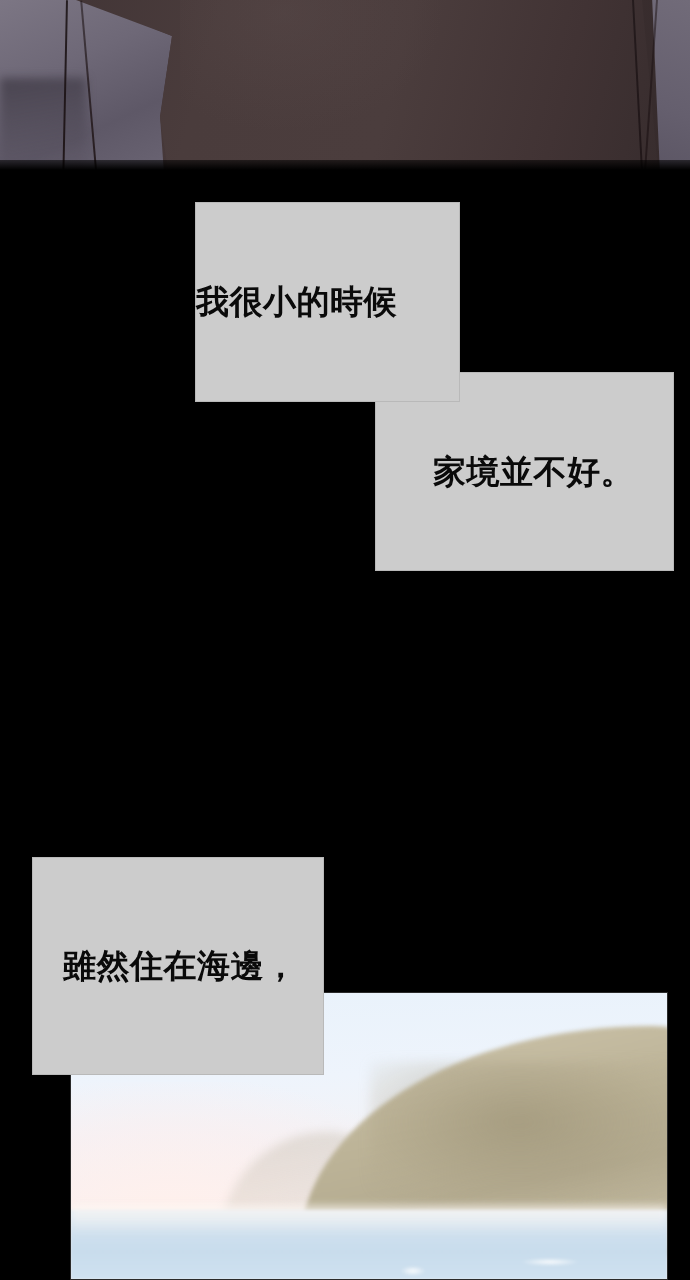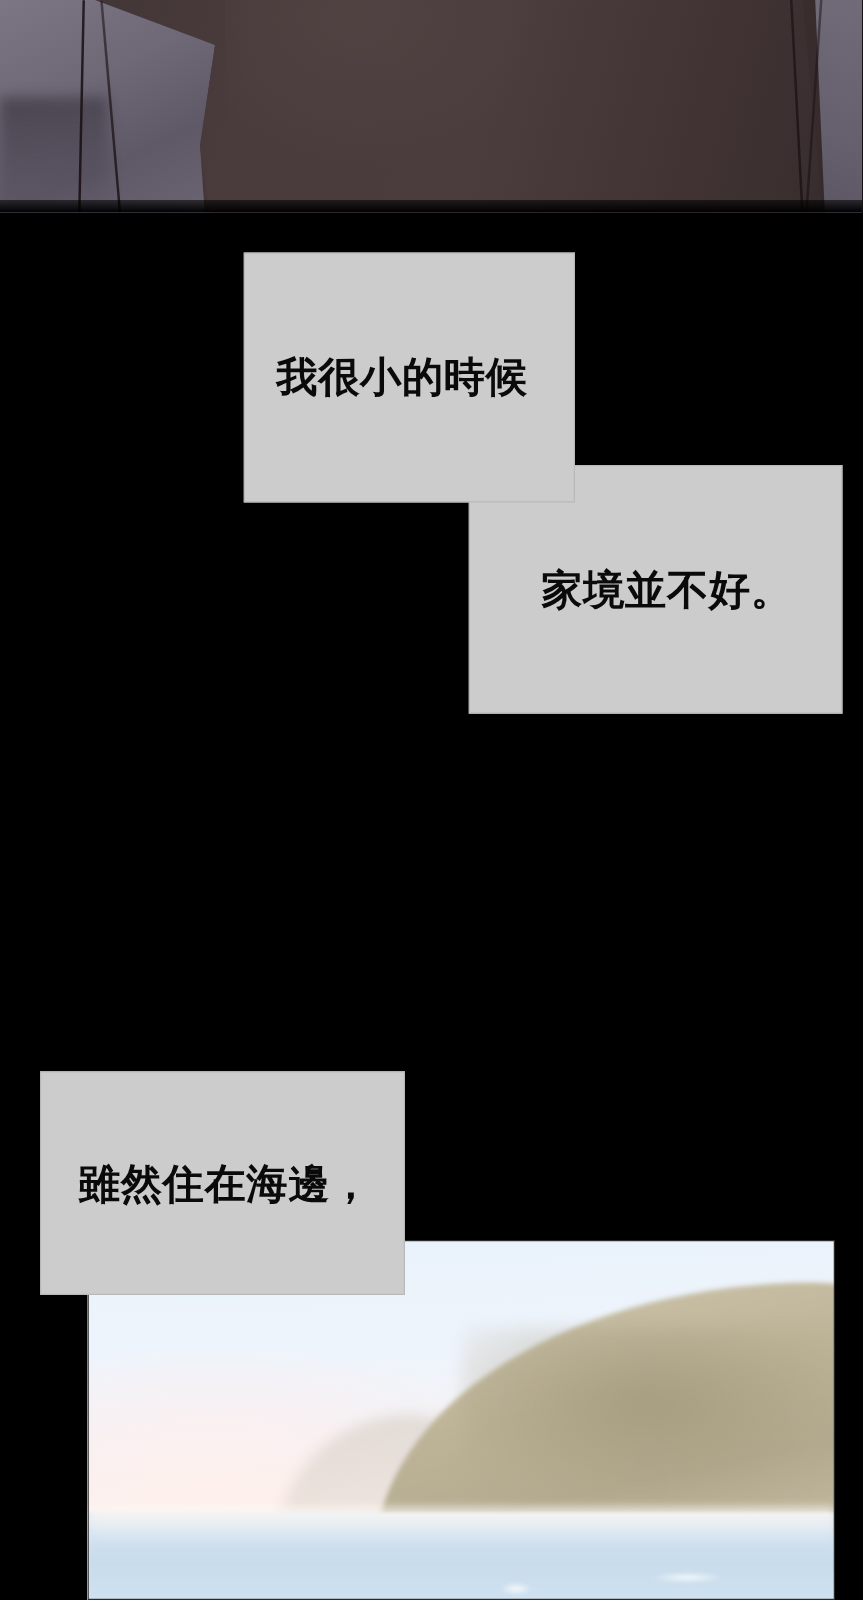--- a/index.html
+++ b/index.html
@@ -90,23 +90,23 @@
     border: 1px solid #b9b9b9;
     display: flex;
     align-items: center;
     color: #0a0a0a;
     font-weight: 700;
     letter-spacing: .5px;
     font-size: 33px;
     line-height: 1.25;
     white-space: nowrap;
   }
-  #cap1 { left:195px; top:202px; width:265px; height:200px; justify-content:flex-start; padding-left:25px; z-index:4; }
+  #cap1 { left:195px; top:202px; width:265px; height:200px; justify-content:flex-start; z-index:4; }
   #cap2 { left:375px; top:372px; width:299px; height:199px; justify-content:flex-start; padding-left:57px; z-index:3;text-align:center; }
-  #cap3 { left:32px; top:857px; width:292px; height:179px; justify-content:flex-start; padding-left:30px; z-index:5; }
+  #cap3 { left:32px; top:857px; width:292px; height:218px; justify-content:flex-start; padding-left:30px; z-index:5; }
 
   
   .panel-photo {
     position:absolute;
     left:70px; top:992px;
     width:598px; height:288px;
     overflow:hidden;
     background:#eef4fb;
     z-index:2;
   }

